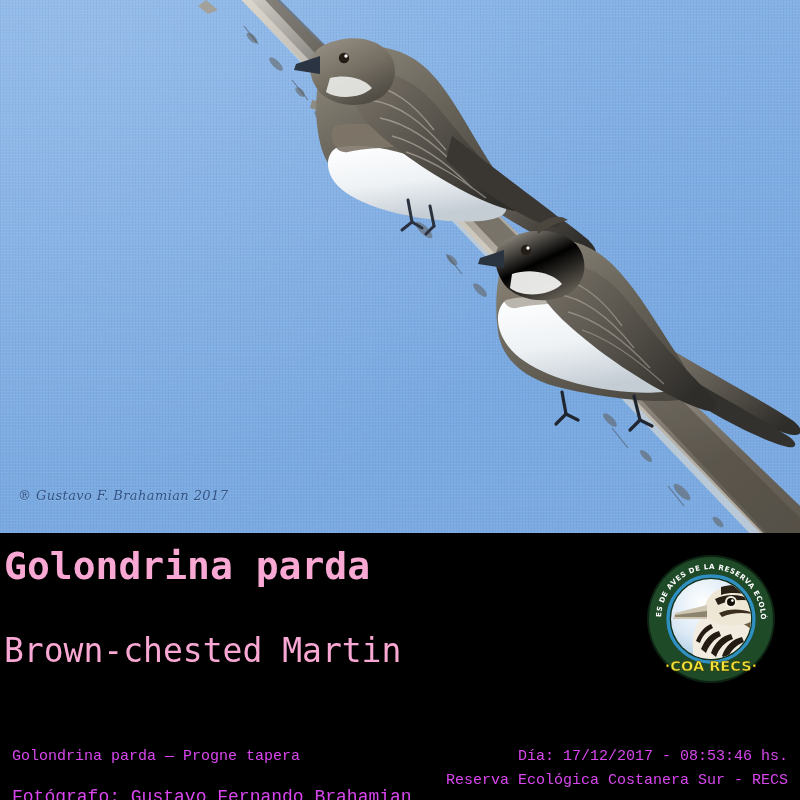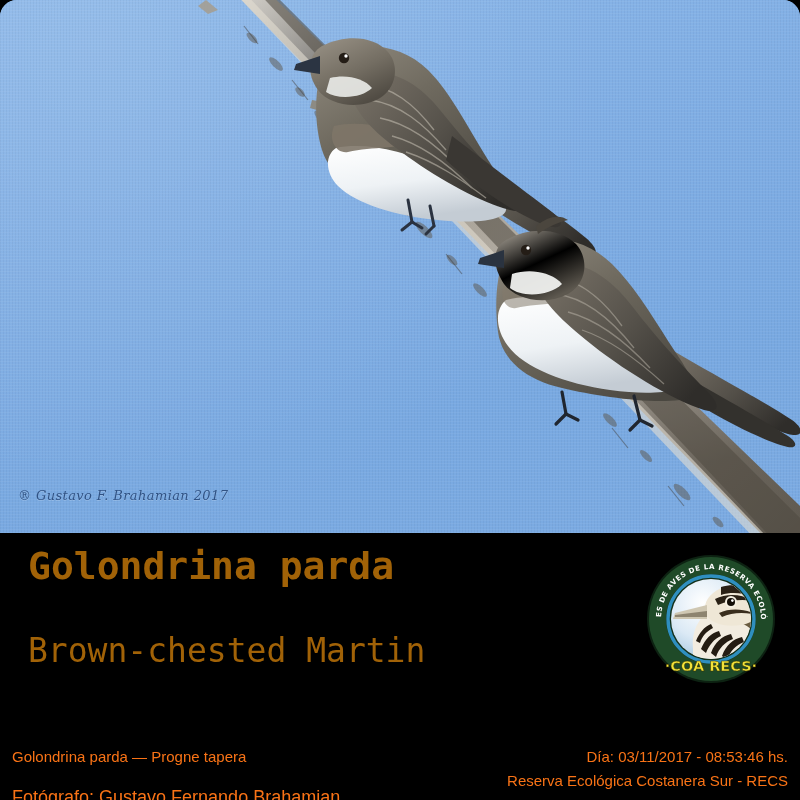--- a/index.html
+++ b/index.html
@@ -9,21 +9,20 @@
   }
   body {
     font-family: "DejaVu Sans Mono", monospace;
   }
   #page {
     position: relative;
     width: 800px;
     height: 800px;
     background: #000000;
     overflow: hidden;
-    border-radius: 17px;
   }
 
   
   #photo {
     position: absolute;
     left: 0; top: 0;
     width: 800px;
     height: 533px;
     overflow: hidden;
     background: #7fade3;
@@ -69,22 +68,22 @@
   #title-block {
     position: absolute;
     left: 0;
     top: 533px;
     width: 800px;
     height: 194px;
     background: #000000;
   }
   .title-line {
     position: absolute;
-    left: 28px;
-    color: #a16207;
+    left: 4px;
+    color: #f9a8d4;
     white-space: nowrap;
     font-family: "DejaVu Sans Mono", monospace;
     letter-spacing: 0px;
   }
   #title-common-es {
     top: 12px;
     font-size: 38px;
     font-weight: bold;
     line-height: 42px;
   }
@@ -118,22 +117,22 @@
     left: 0;
     top: 727px;
     width: 800px;
     height: 73px;
     background: #000000;
   }
   .footer-col { position: absolute; top: 18px; }
   #footer-left  { left: 12px;  text-align: left; }
   #footer-right { right: 12px; text-align: right; }
   .footer-line {
-    color: #f97316;
-    font-family: Liberation Sans, sans-serif;
+    color: #d946ef;
+    font-family: Liberation Mono, monospace;
     white-space: nowrap;
     line-height: 24px;
   }
   #footer-species    { font-size: 15px; }
   #footer-photog     { font-size: 18px; margin-top: 16px; }
   #footer-datetime   { font-size: 15px; }
   #footer-location   { font-size: 15px; }
 </style>
 </head>
 <body>
@@ -427,18 +426,18 @@
   </div>
 
   <div id="footer">
 
     <div class="footer-col" id="footer-left">
       <div class="footer-line" id="footer-species">Golondrina parda — Progne tapera</div>
       <div class="footer-line" id="footer-photog">Fotógrafo: Gustavo Fernando Brahamian</div>
     </div>
 
     <div class="footer-col" id="footer-right">
-      <div class="footer-line" id="footer-datetime">Día: 03/11/2017 - 08:53:46 hs.</div>
+      <div class="footer-line" id="footer-datetime">Día: 17/12/2017 - 08:53:46 hs.</div>
       <div class="footer-line" id="footer-location">Reserva Ecológica Costanera Sur - RECS</div>
     </div>
   </div>
 
 </div>
 
 </body></html>

